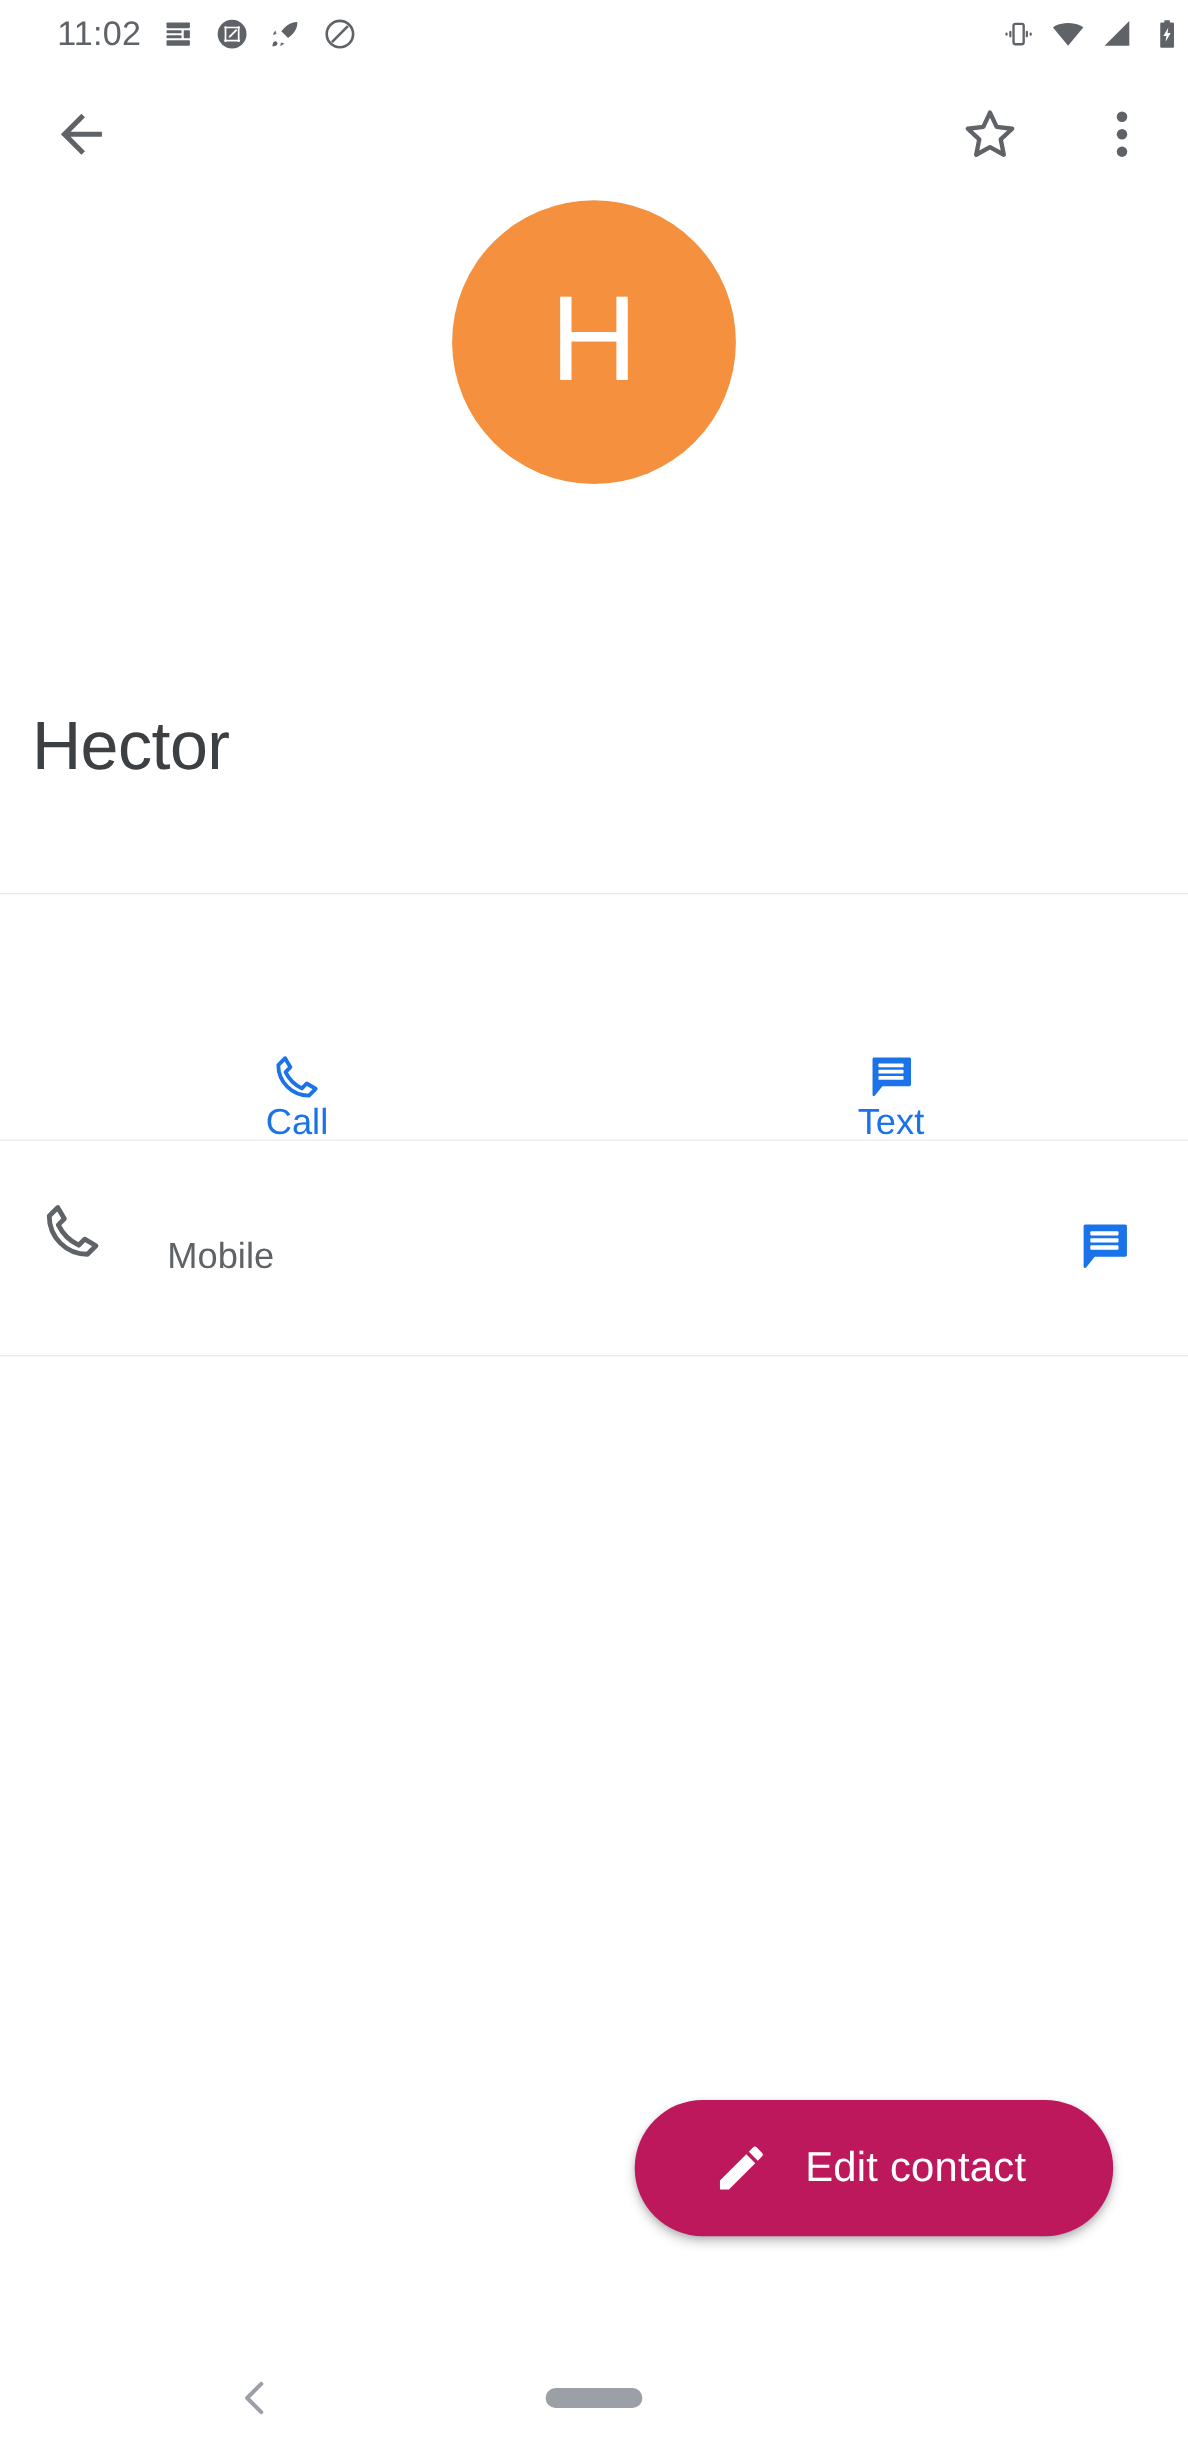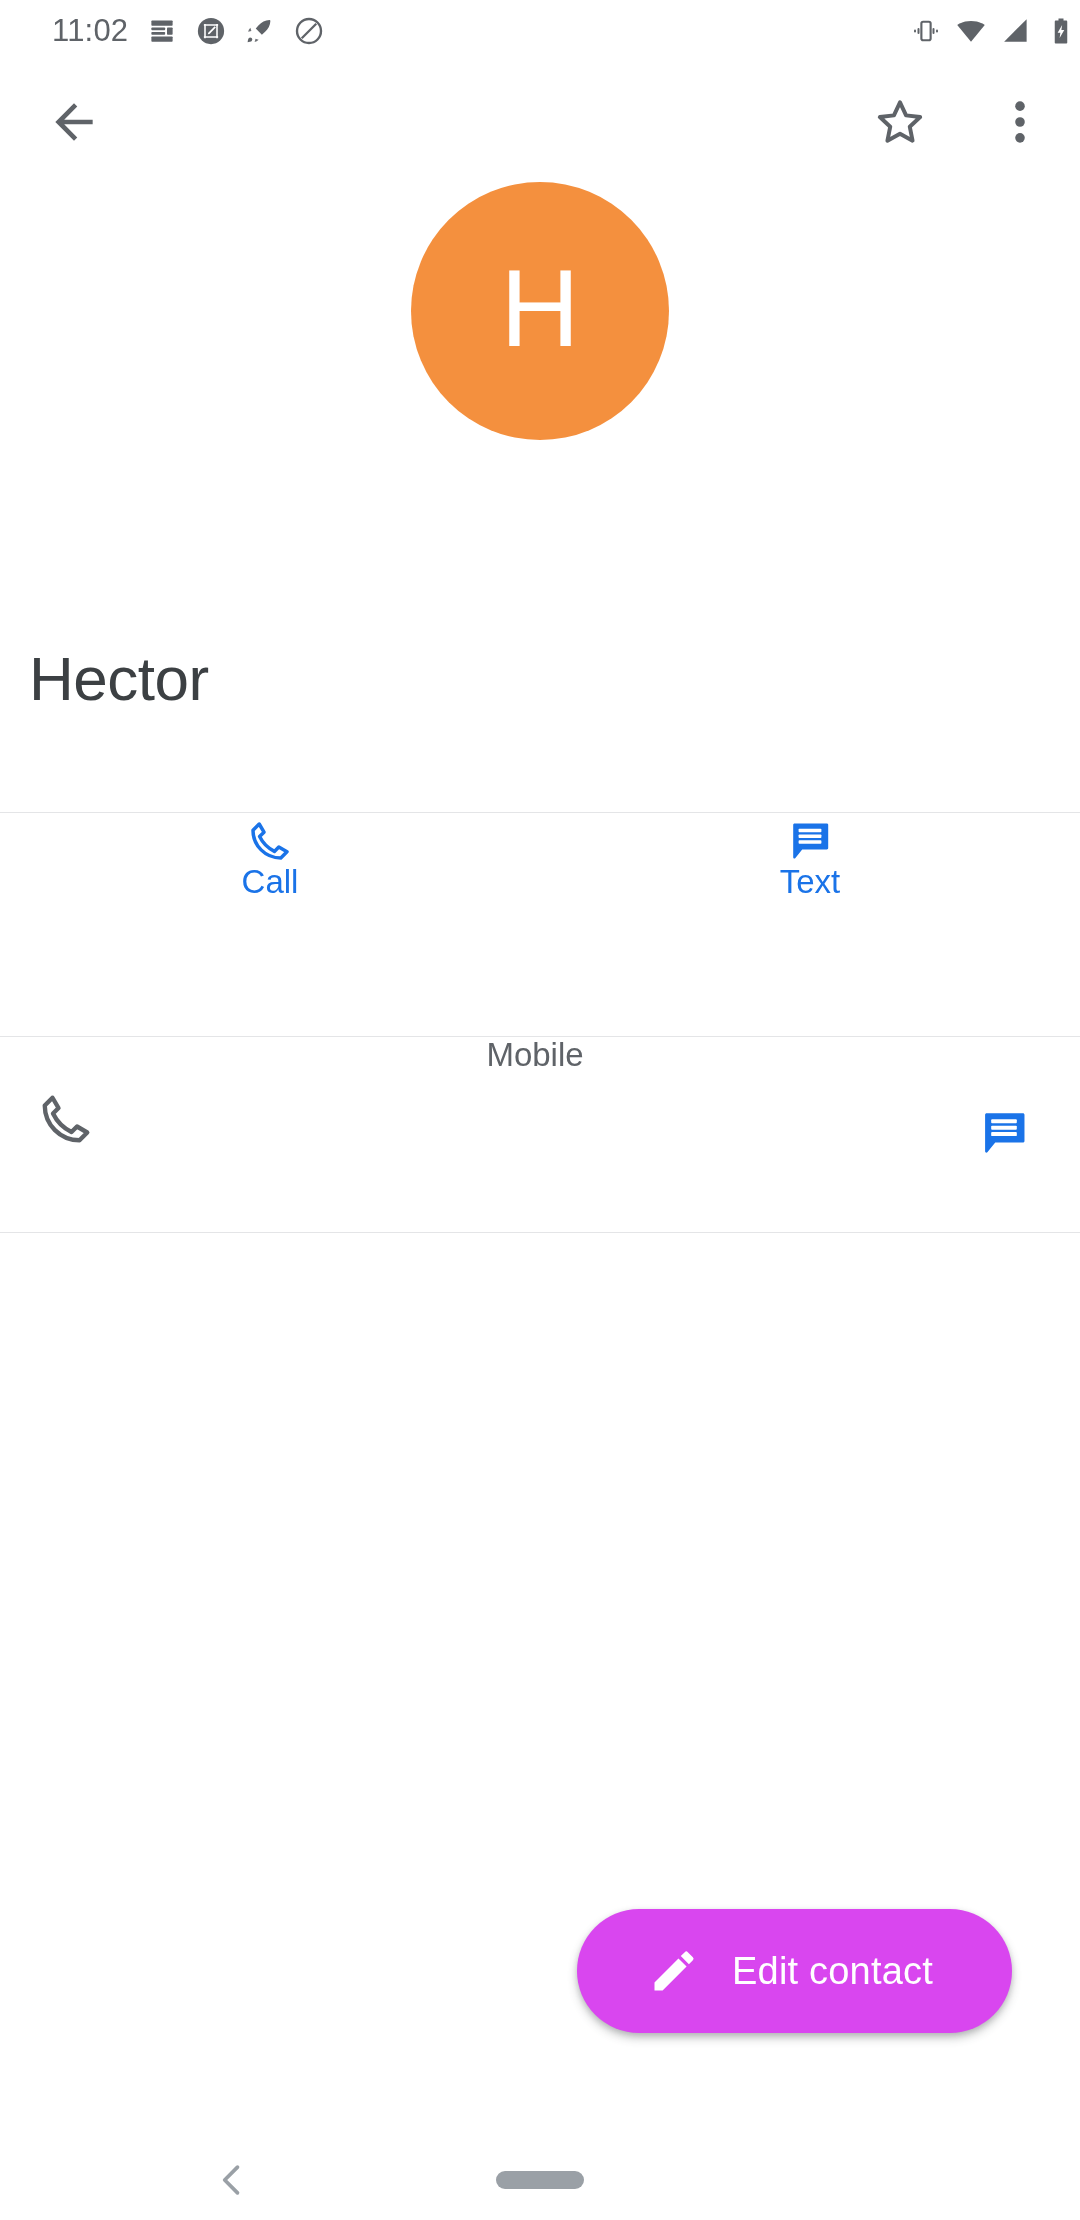--- a/index.html
+++ b/index.html
@@ -139,21 +139,21 @@
     left: 0;
     width: 1080px;
     height: 223px;
     display: flex;
   }
   .qa-item {
     flex: 1;
     display: flex;
     flex-direction: column;
     align-items: center;
-    justify-content: flex-start;
+    justify-content: flex-end;
     cursor: pointer;
     padding-top: 4px;
   }
   .qa-icon { display: block; height: 48px; }
   .qa-label {
     font-size: 33px;
     color: #1a73e8;
     font-family: "Liberation Sans", sans-serif;
     line-height: 1;
   }
@@ -176,21 +176,21 @@
     width: 60px;
     height: 60px;
   }
   .phone-text-col {
     position: absolute;
     left: 152px;
     top: 0;
     width: 760px;
     height: 195px;
     display: flex;
-    flex-direction: row;
+    flex-direction: column;
     justify-content: center;
     gap: 6px;
   }
   .phone-number {
     font-size: 38px;
     color: #3c4043;
     line-height: 1.1;
     min-height: 10px;
     font-family: "Liberation Sans", sans-serif;
   }
@@ -418,21 +418,21 @@
         <rect x="6.3" y="5.9" width="11.4" height="1.75" rx="0.4"></rect>
         <rect x="6.3" y="8.75" width="11.4" height="1.75" rx="0.4"></rect>
         <rect x="6.3" y="11.6" width="11.4" height="1.75" rx="0.4"></rect>
       </g>
     </svg>
   </div>
 </div>
 
 <div class="divider" id="div-3"></div>
 
-<button class="fab" id="fab" style="background: #d946ef;">
+<button class="fab" id="fab" style="background: #be185d;">
   <svg width="52" height="52" viewBox="0 0 24 24">
     <path fill="#ffffff" d="M3 17.25V21h3.75L17.81 9.94l-3.75-3.75zM20.71 7.04a1 1 0 0 0 0-1.41l-2.34-2.34a1 1 0 0 0-1.41 0l-1.83 1.83 3.75 3.75z"></path>
   </svg>
   <span class="fab-label">Edit contact</span>
 </button>
 
 <div class="nav-bar">
   <div class="nav-back">
     <svg width="44" height="44" viewBox="0 0 24 24">
       <path fill="none" stroke="#9aa0a6" stroke-width="2" stroke-linecap="round" stroke-linejoin="round" d="M15 5l-7 7 7 7"></path>

